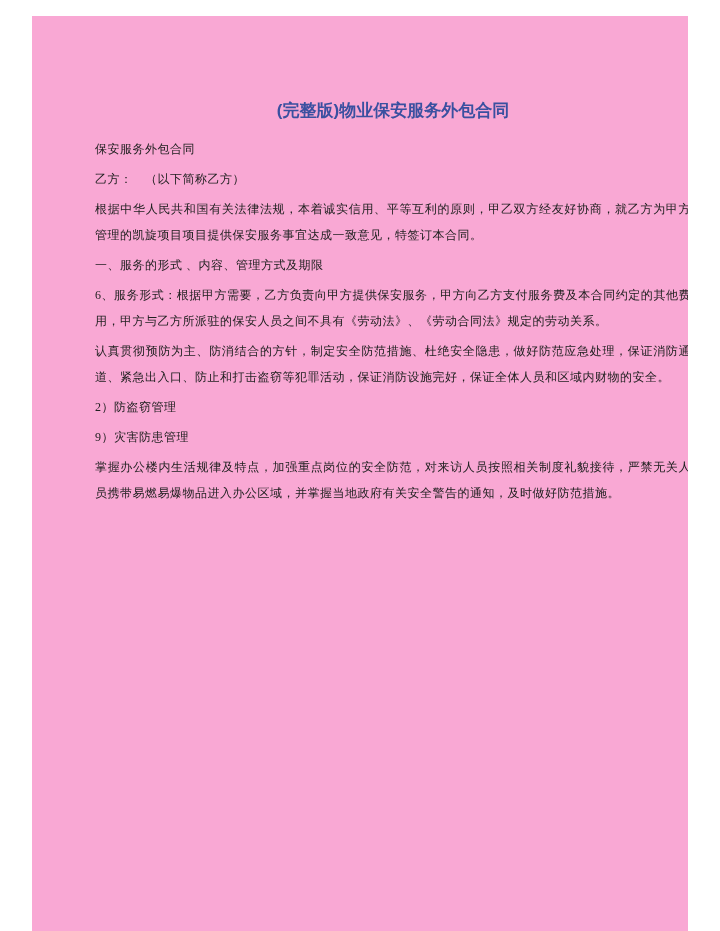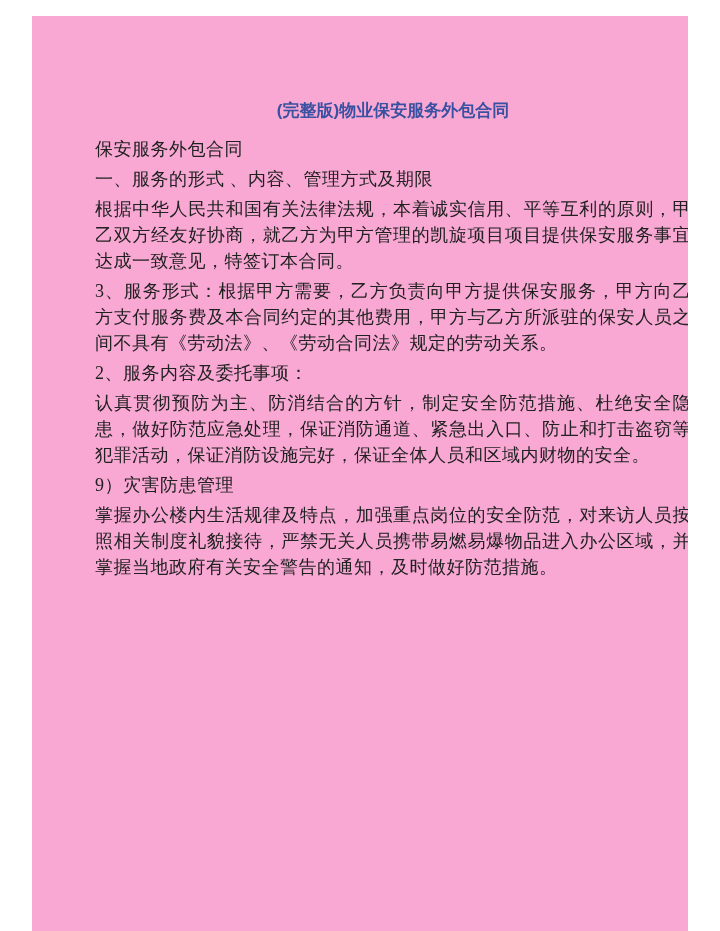--- a/index.html
+++ b/index.html
@@ -26,35 +26,36 @@
   .doc-title {
     font-family: "Liberation Sans", "DejaVu Sans", sans-serif;
     font-size: 17px;
     font-weight: bold;
     color: #3a50a0;
     text-align: center;
     line-height: 22px;
     margin: 0 0 14px 0;
   }
   .para {
-    font-size: 18px;
+    font-size: 12px;
     line-height: 26px;
     margin: 0 0 4px 0;
     text-align: justify;
     letter-spacing: 0.5px;
   }
 </style>
 </head>
 <body>
 
 <div class="page">
   <div class="content">
     <h1 class="doc-title">(完整版)物业保安服务外包合同</h1>
     <p class="para">保安服务外包合同</p>
+    <p class="para">乙方：　（以下简称乙方）</p>
+    <p class="para">根据中华人民共和国有关法律法规，本着诚实信用、平等互利的原则，甲乙双方经友好协商，就乙方为甲方管理的凯旋项目项目提供保安服务事宜达成一致意见，特签订本合同。</p>
     <p class="para">一、服务的形式 、内容、管理方式及期限</p>
-    <p class="para">根据中华人民共和国有关法律法规，本着诚实信用、平等互利的原则，甲乙双方经友好协商，就乙方为甲方管理的凯旋项目项目提供保安服务事宜达成一致意见，特签订本合同。</p>
-    <p class="para">3、服务形式：根据甲方需要，乙方负责向甲方提供保安服务，甲方向乙方支付服务费及本合同约定的其他费用，甲方与乙方所派驻的保安人员之间不具有《劳动法》、《劳动合同法》规定的劳动关系。</p>
-    <p class="para">2、服务内容及委托事项：</p>
+    <p class="para">6、服务形式：根据甲方需要，乙方负责向甲方提供保安服务，甲方向乙方支付服务费及本合同约定的其他费用，甲方与乙方所派驻的保安人员之间不具有《劳动法》、《劳动合同法》规定的劳动关系。</p>
     <p class="para">认真贯彻预防为主、防消结合的方针，制定安全防范措施、杜绝安全隐患，做好防范应急处理，保证消防通道、紧急出入口、防止和打击盗窃等犯罪活动，保证消防设施完好，保证全体人员和区域内财物的安全。</p>
+    <p class="para">2）防盗窃管理</p>
     <p class="para">9）灾害防患管理</p>
     <p class="para">掌握办公楼内生活规律及特点，加强重点岗位的安全防范，对来访人员按照相关制度礼貌接待，严禁无关人员携带易燃易爆物品进入办公区域，并掌握当地政府有关安全警告的通知，及时做好防范措施。</p>
   </div>
 </div>
 
 </body></html>

